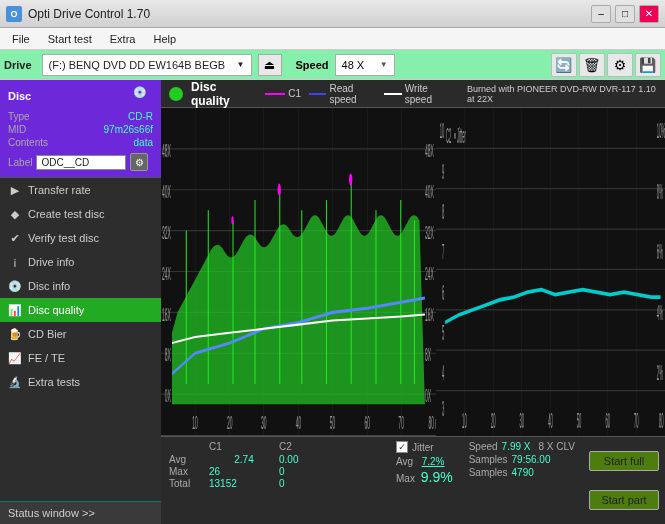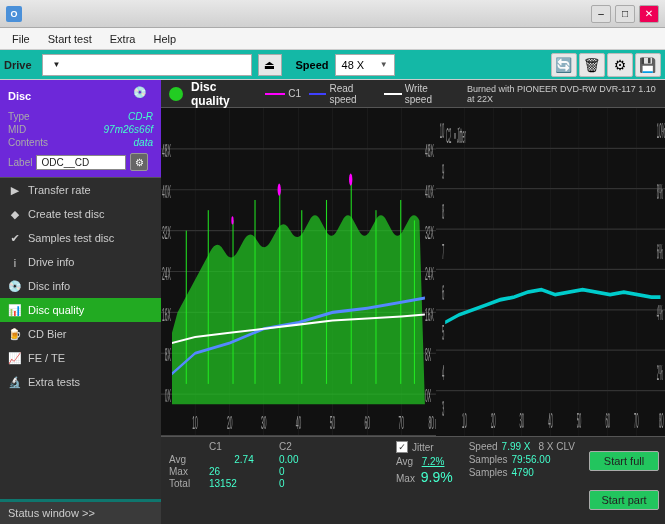--- a/index.html
+++ b/index.html
@@ -23,21 +23,21 @@
     .menubar {
       background: #f5f5f5;
       border-bottom: 1px solid #ccc;
       display: flex; align-items: center;
       padding: 2px 4px; height: 22px; gap: 2px;
     }
     .menu-item { padding: 2px 8px; cursor: pointer; color: #222; border-radius: 2px; }
 
     
     .drivebar {
-      background: #14b8a6;
+      background: #86efac;
       border-bottom: 1px solid #ccc;
       display: flex; align-items: center;
       padding: 2px 4px; height: 30px; gap: 6px;
     }
     .drive-label { font-weight: bold; color: #222; margin-right: 4px; }
     .drive-select {
       display: flex; align-items: center;
       background: white; border: 1px solid #aaa; padding: 2px 6px;
       height: 22px; min-width: 210px; font-size: 11px;
       justify-content: space-between; cursor: pointer;
@@ -58,32 +58,32 @@
     .main { display: flex; height: calc(524px - 28px - 22px - 30px); }
 
     
     .sidebar { width: 161px; background: #2d2d2d; display: flex; flex-direction: column; overflow: hidden; }
     .disc-info { background: #6d28d9; padding: 6px 8px; }
     .disc-header { display: flex; align-items: center; justify-content: space-between; margin-bottom: 4px; }
     .disc-title { color: #fff; font-weight: bold; font-size: 11px; }
     .disc-icon { width: 20px; height: 20px; color: #ccc; }
     .disc-row { display: flex; justify-content: space-between; padding: 1px 0; }
     .disc-key { color: #aaa; font-size: 10px; }
-    .disc-val { color: #4fc; font-size: 10px; font-style: italic; }
+    .disc-val { color: #4fc; font-size: 10px; }
     .disc-label-row { display: flex; align-items: center; margin-top: 4px; gap: 4px; }
     .disc-label-input { background: white; border: 1px solid #888; padding: 1px 4px; font-size: 10px; width: 90px; color: #222; }
     .settings-btn { width: 18px; height: 18px; background: #666; border: 1px solid #999; border-radius: 2px; display: flex; align-items: center; justify-content: center; cursor: pointer; font-size: 10px; color: #fff; }
 
     .sidebar-divider { height: 1px; background: #555; }
     .sidebar-item { display: flex; align-items: center; padding: 5px 8px; cursor: pointer; color: #ccc; font-size: 11px; gap: 6px; }
     .sidebar-item.active { background: #22aa22; color: white; }
     .sidebar-item .si-icon { width: 14px; height: 14px; display: flex; align-items: center; justify-content: center; font-size: 11px; }
 
     .status-window-btn {
-      margin-top: auto; background: #3a3a3a; border-top: 3px solid #0f766e;
+      margin-top: auto; background: #3a3a3a; border-top: 1px solid #0f766e;
       padding: 5px 8px; color: #ccc; font-size: 11px; cursor: pointer;
       display: flex; align-items: center; gap: 4px;
     }
 
     
     .content { flex: 1; background: #1e1e1e; display: flex; flex-direction: column; overflow: hidden; }
 
     
     .dq-header {
       background: #2a2a2a; border-bottom: 1px solid #555;
@@ -123,46 +123,48 @@
     .jitter-header { display: flex; align-items: center; gap: 4px; color: #aaa; font-size: 10px; margin-bottom: 2px; }
     .jitter-checkbox { width: 12px; height: 12px; border: 1px solid #888; background: white; display: flex; align-items: center; justify-content: center; }
     .jitter-check { color: #333; font-size: 9px; }
     .jitter-row { margin-bottom: 2px; }
 
     .speed-section { padding: 4px 8px; }
     .speed-row { color: #aaa; font-size: 10px; margin-bottom: 2px; display: flex; gap: 4px; }
     .speed-val { color: #4fc; }
 
     .buttons-section { display: flex; flex-direction: column; justify-content: space-around; padding: 6px 6px; gap: 4px; }
-    .action-btn { background: #22c55e; border: 1px solid #aaa; padding: 3px 8px; font-size: 11px; cursor: pointer; color: #222; white-space: nowrap; border-radius: 2px; min-width: 70px; text-align: center; }
+    .action-btn { background: #4d7c0f; border: 1px solid #aaa; padding: 3px 8px; font-size: 11px; cursor: pointer; color: #222; white-space: nowrap; border-radius: 2px; min-width: 70px; text-align: center; }
   </style>
 </head>
 <body>
 
 <div class="titlebar">
   <div class="titlebar-left">
     <div class="titlebar-icon">O</div>
+    <span class="titlebar-title">Opti Drive Control 1.70</span>
   </div>
   <div class="titlebar-controls">
     <div class="titlebar-btn">–</div>
     <div class="titlebar-btn">□</div>
     <div class="titlebar-btn close">✕</div>
   </div>
 </div>
 
 <div class="menubar">
   <span class="menu-item">File</span>
   <span class="menu-item">Start test</span>
   <span class="menu-item">Extra</span>
   <span class="menu-item">Help</span>
 </div>
 
 <div class="drivebar">
   <span class="drive-label">Drive</span>
   <div class="drive-select">
+    <span>(F:)  BENQ DVD DD EW164B BEGB</span>
     <span class="drive-arrow">▼</span>
   </div>
   <div class="eject-btn">⏏</div>
   <span class="speed-label">Speed</span>
   <div class="speed-select">
     <span>48 X</span>
     <span class="drive-arrow">▼</span>
   </div>
   <div class="spacer"></div>
   <div class="toolbar-icons">
@@ -207,21 +209,21 @@
         <div class="sidebar-item">
           <span class="si-icon">▶</span>
           <span>Transfer rate</span>
         </div>
         <div class="sidebar-item">
           <span class="si-icon">◆</span>
           <span>Create test disc</span>
         </div>
         <div class="sidebar-item">
           <span class="si-icon">✔</span>
-          <span>Samples test disc</span>
+          <span>Verify test disc</span>
         </div>
         <div class="sidebar-item">
           <span class="si-icon">ℹ</span>
           <span>Drive info</span>
         </div>
         <div class="sidebar-item">
           <span class="si-icon">💿</span>
           <span>Disc info</span>
         </div>
         <div class="sidebar-item active">

